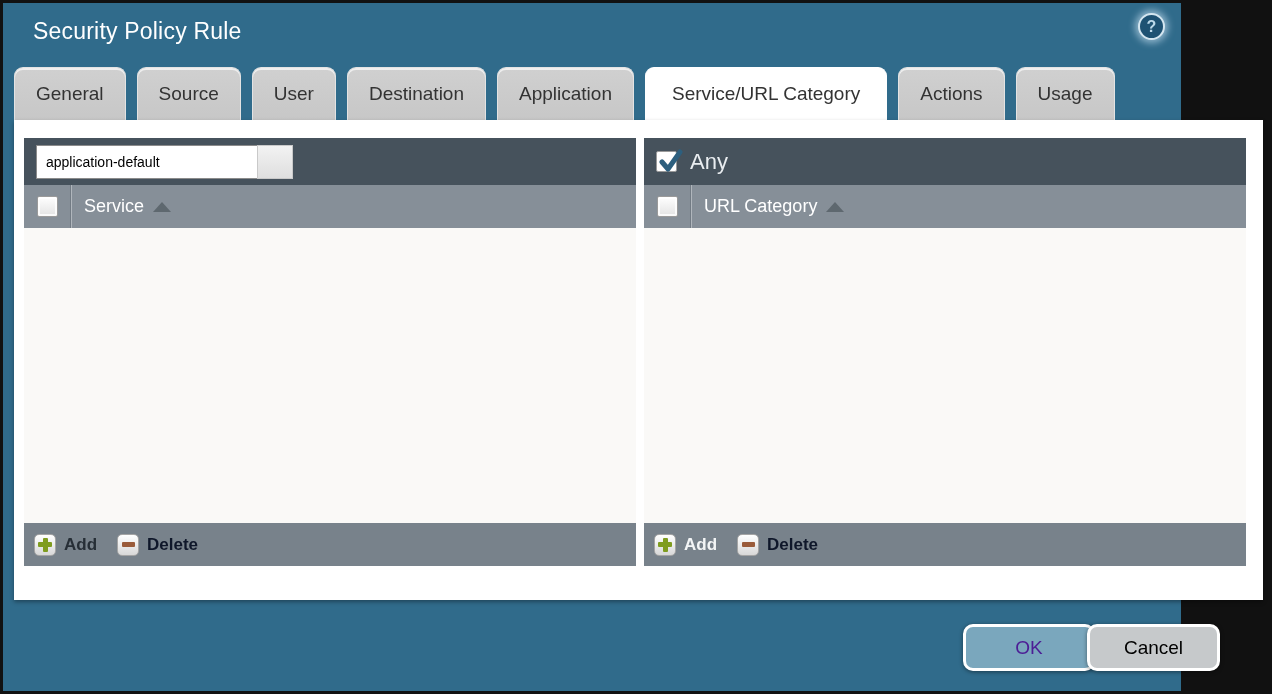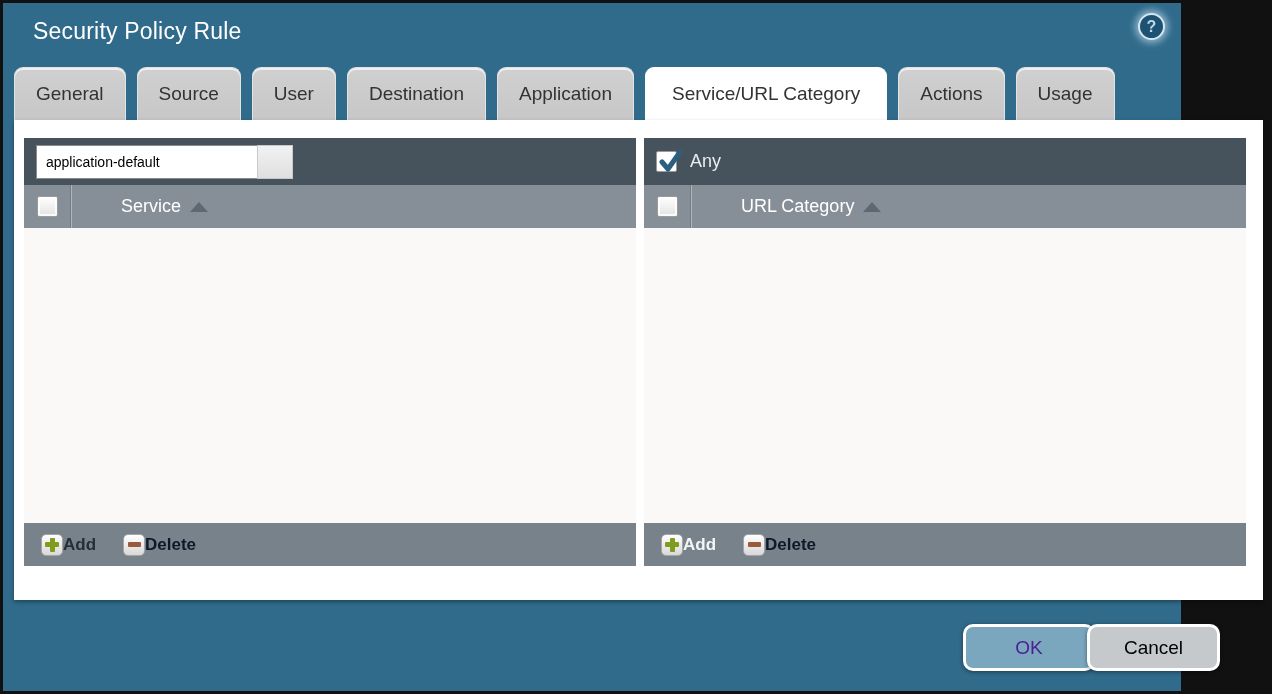--- a/index.html
+++ b/index.html
@@ -83,26 +83,26 @@
   
   .checkbox {
     width:21px; height:21px; border-radius:2px;
     background:linear-gradient(#ffffff,#e3e3e3);
     border:1px solid #9a9a9a; position:relative; cursor:pointer;
     box-shadow: inset 0 0 0 2px rgba(255,255,255,0.8);
   }
   .checkbox.checked { background:#ffffff; }
   .checkbox.checked svg { position:absolute; left:1px; top:-3px; }
 
-  .any-label { color:#e9edf0; font-size:18px; margin-left:13px; }
+  .any-label { color:#e9edf0; font-size:22px; margin-left:13px; }
 
   
   .panel-header {
     height:43px; background:#868f98; flex:0 0 43px;
-    display:flex; align-items:center;gap:37px;
+    display:flex; align-items:center;
   }
   .hdr-check-cell {
     width:47px; height:100%; display:flex; align-items:center; justify-content:center;
     border-right:1px solid #727b84; box-shadow:1px 0 0 rgba(255,255,255,0.35);
   }
   .hdr-label {
     color:#ffffff; font-size:18px; margin-left:13px;
     display:flex; align-items:center; gap:9px;
   }
   .tri-up {
@@ -112,21 +112,21 @@
   }
 
   
   .panel-body { flex:1 1 auto; background:#faf9f7; }
 
   
   .panel-footer {
     height:43px; background:#78828b; flex:0 0 43px;
     display:flex; align-items:center; gap:20px; padding:0 10px;
   }
-  .tool-btn { display:flex; align-items:center; gap:0; cursor:pointer;margin-left:7px; }
+  .tool-btn { display:flex; align-items:center; gap:8px; cursor:pointer; }
   .tool-btn .label { font-size:17px; font-weight:600; }
   .label-dark  { color:#262e36; }
   .label-light { color:#f3f5f6; }
   .label-disabled { color:#0f172a; font-weight:400; }
 
   .mini-icon {
     width:22px; height:22px; border-radius:5px;
     background:linear-gradient(#ffffff,#d8d8d8);
     border:1px solid #a5a5a5; position:relative;
   }

